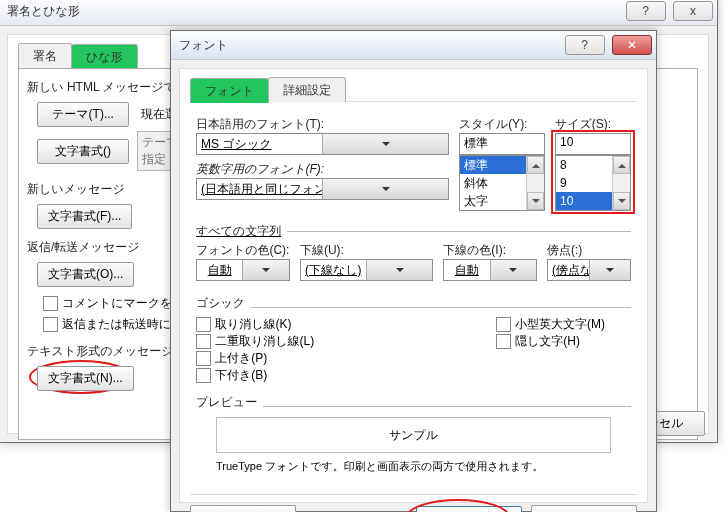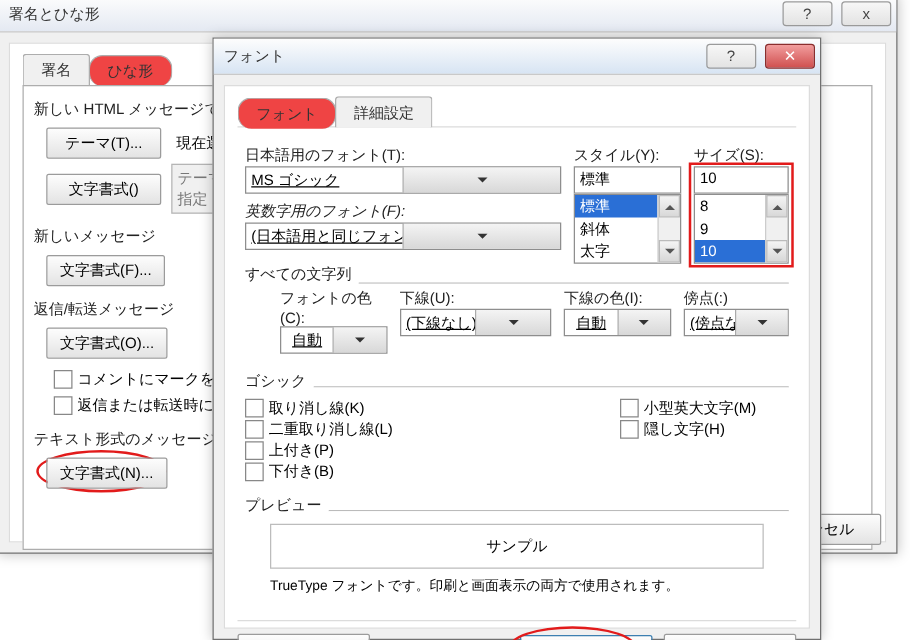--- a/index.html
+++ b/index.html
@@ -12,21 +12,21 @@
   .winbtn { width:38px; height:18px; margin-left:4px; display:inline-flex; align-items:center; justify-content:center; border:1px solid #9a9a9a; background:linear-gradient(#f7f7f7,#e3e3e3); border-radius:3px; font-size:12px; color:#444;}
   .winbtn.close { background:linear-gradient(#f29d9d,#d05050); color:#fff; border-color:#8a2d2d;}
   .dlg .body { background:#fff; margin:8px; border:1px solid #dcdcdc; padding:8px 10px 10px 10px; position:relative; }
 
   
   #bg-dlg { left:-2px; top:-4px; width:718px; height:445px; }
   #bg-dlg .body { height:380px; }
 
   .tabs { display:flex; }
   .tabs .tab { padding:4px 14px 3px; border:1px solid #adadad; border-bottom:none; background:#f0f0f0; margin-right:-1px; border-radius:3px 3px 0 0; font-size:12px; color:#333;}
-  .tabs .tab.active { background:#ef4444; position:relative; top:1px;border-radius:11px;}
+  .tabs .tab.active { background:#22c55e; position:relative; top:1px;}
   .tabpane { border:1px solid #adadad; background:#fff; padding:10px; }
 
   .lbl { color:#222; }
   .btn { display:inline-block; border:1px solid #9b9b9b; background:linear-gradient(#fdfdfd,#e3e3e3); padding:3px 10px; min-width:70px; text-align:center; border-radius:2px;}
   .input-ro { display:inline-block; border:1px solid #b5b5b5; background:#f0f0f0; padding:2px 4px; color:#777;}
   .chk { display:flex; align-items:center; gap:4px; }
   .chk .box { width:13px; height:13px; border:1px solid #888; background:#fff;}
 
   
   .ellipse { position:absolute; border:2px solid #e21b1b; border-radius:50%/50%; pointer-events:none; }
@@ -175,25 +175,25 @@
               <div class="sb">
                   <div class="ar up"></div>
                   <div class="track"></div>
                   <div class="ar dn"></div>
                 </div>
             </div>
             <div class="redbox" style="left:-4px; top:14px; width:80px; height:80px;"></div>
           </div>
         </div>
 
-        <div style="display:flex; align-items:flex-end; margin-top:0;">
+        <div style="display:flex; align-items:flex-start; margin-top:12px;text-decoration:underline;">
           <span class="lbl">すべての文字列</span>
             <span class="groove"></span>
         </div>
-        <div style="display:flex; gap:10px; margin-top:2px;margin-left:28px;">
+        <div style="display:flex; gap:10px; margin-top:2px;">
           <div style="width:96px;">
             <div class="lbl">フォントの色(C):</div>
             <div class="combo">
                 <span style="text-align:center;">自動</span>
                 <span class="dd"></span>
               </div>
           </div>
           <div style="width:136px;">
             <div class="lbl">下線(U):</div>
             <div class="combo">

